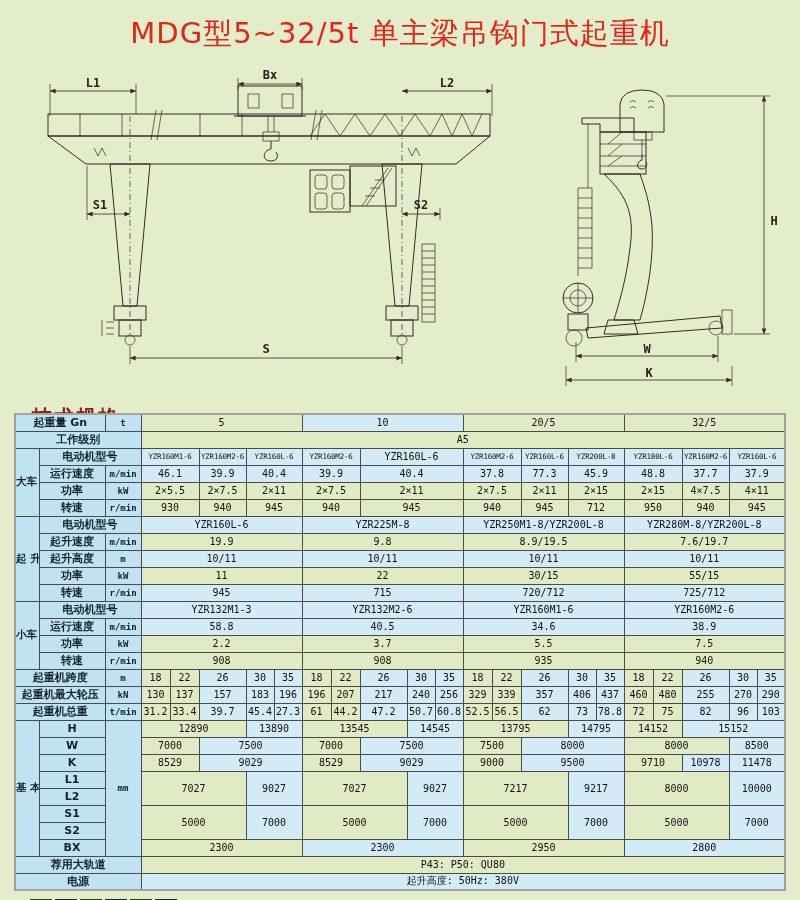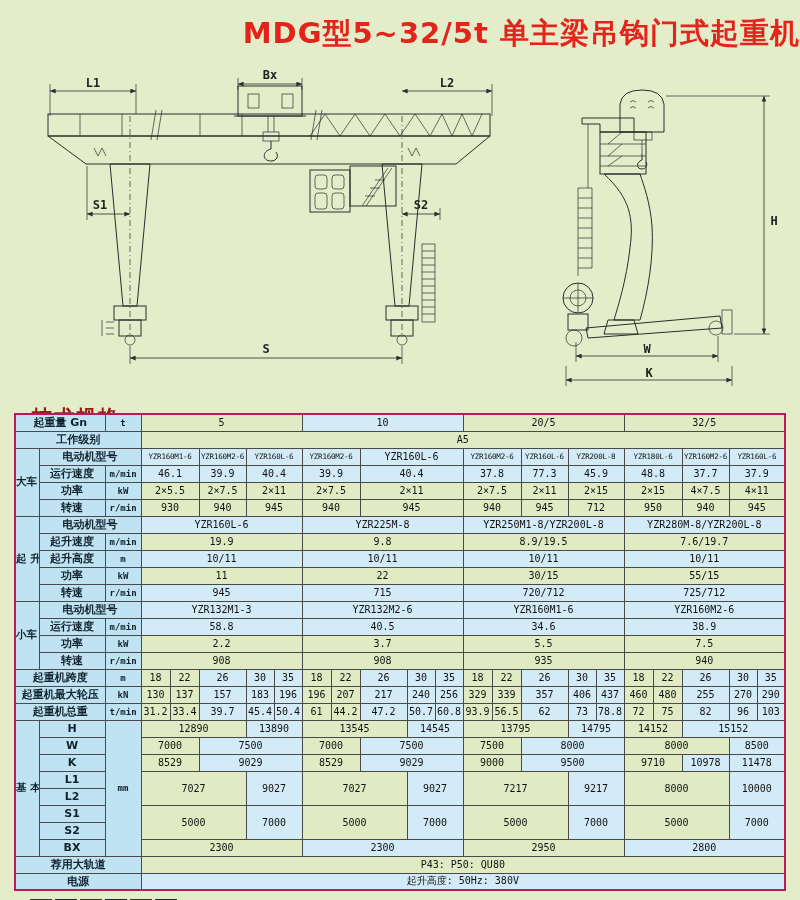--- a/index.html
+++ b/index.html
@@ -3,39 +3,39 @@
 <meta charset="utf-8">
 <style>
   html,body{margin:0;padding:0;}
   body{
     width:800px;height:900px;overflow:hidden;position:relative;
     background:#e4edca;
     font-family:"DejaVu Sans",sans-serif;
     color:#1a1a1a;
   }
   .page-title{
-    position:absolute;left:0;top:14px;width:800px;text-align:right;
-    font-size:29px;font-weight:bold;color:#e3241b;letter-spacing:1px;
+    position:absolute;left:0;top:14px;width:800px;text-align:center;
+    font-size:29px;font-weight:normal;color:#e3241b;letter-spacing:1px;
   }
   .drawing-area{position:absolute;left:10px;top:66px;width:785px;height:322px;}
   .front-view{position:absolute;left:0;top:0;width:530px;height:322px;}
   .side-view{position:absolute;left:532px;top:0;width:253px;height:322px;}
   .dim-label{
     position:absolute;transform:translate(-50%,0);
     font-size:12px;font-weight:bold;color:#222;
     font-family:"DejaVu Sans Mono",monospace;
   }
   .section-heading{
     position:absolute;left:32px;top:388px;
     font-size:20px;font-weight:bold;color:#8e2014;letter-spacing:2px;margin-top:16px;
   }
   table.spec{
     position:absolute;left:14px;top:413px;
     border-collapse:collapse;table-layout:fixed;width:772px;
-    border:2px solid #be185d;
+    border:2px solid #a3a3a3;
   }
   table.spec td{
     border:1px solid #4a4a4a;
     text-align:center;vertical-align:middle;
     padding:0;overflow:hidden;white-space:nowrap;
   }
   tr.t-row{height:17px;}
   td.lbl{
     background:#c0e3f3;font-weight:bold;font-size:11px;color:#10222c;
   }
@@ -437,27 +437,27 @@
         <td colspan="1" class="val b">270</td>
         <td colspan="1" class="val b">290</td>
       </tr>
       <tr class="t-row">
         <td class="lbl" colspan="2">起重机总重</td>
         <td class="lbl unit">t/min</td>
         <td colspan="1" class="val g gsep">31.2</td>
         <td colspan="1" class="val g">33.4</td>
         <td colspan="1" class="val b">39.7</td>
         <td colspan="1" class="val b">45.4</td>
-        <td colspan="1" class="val b">50.4</td>
+        <td colspan="1" class="val b">27.3</td>
         <td colspan="1" class="val g gsep">61</td>
         <td colspan="1" class="val g">44.2</td>
         <td colspan="1" class="val b">47.2</td>
         <td colspan="1" class="val b">50.7</td>
         <td colspan="1" class="val b">60.8</td>
-        <td colspan="1" class="val g gsep">93.9</td>
+        <td colspan="1" class="val g gsep">52.5</td>
         <td colspan="1" class="val g">56.5</td>
         <td colspan="1" class="val b">62</td>
         <td colspan="1" class="val b">73</td>
         <td colspan="1" class="val b">78.8</td>
         <td colspan="1" class="val g gsep">72</td>
         <td colspan="1" class="val g">75</td>
         <td colspan="1" class="val b">82</td>
         <td colspan="1" class="val b">96</td>
         <td colspan="1" class="val b">103</td>
       </tr>

